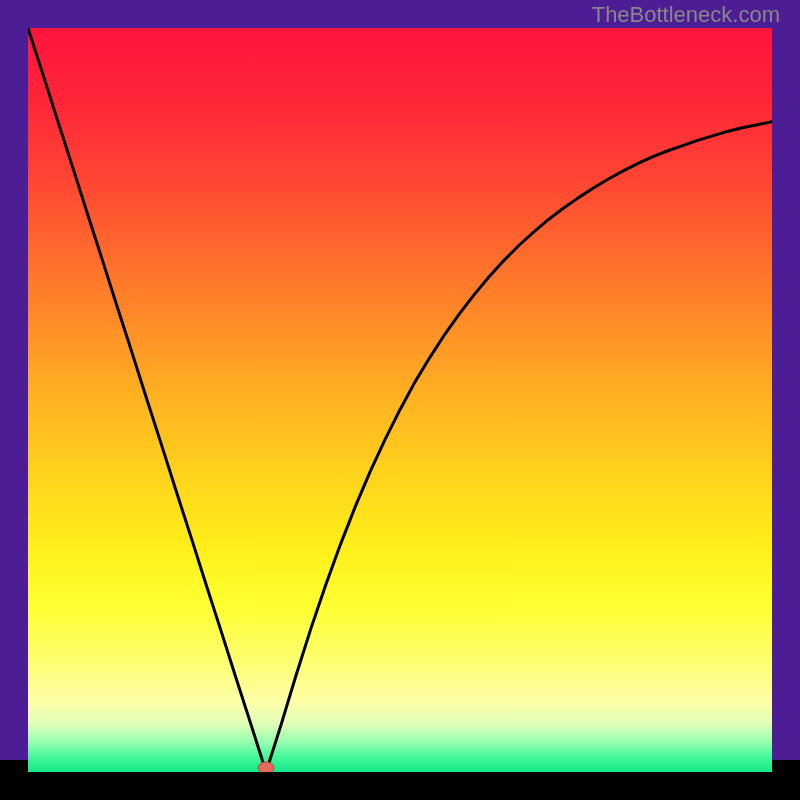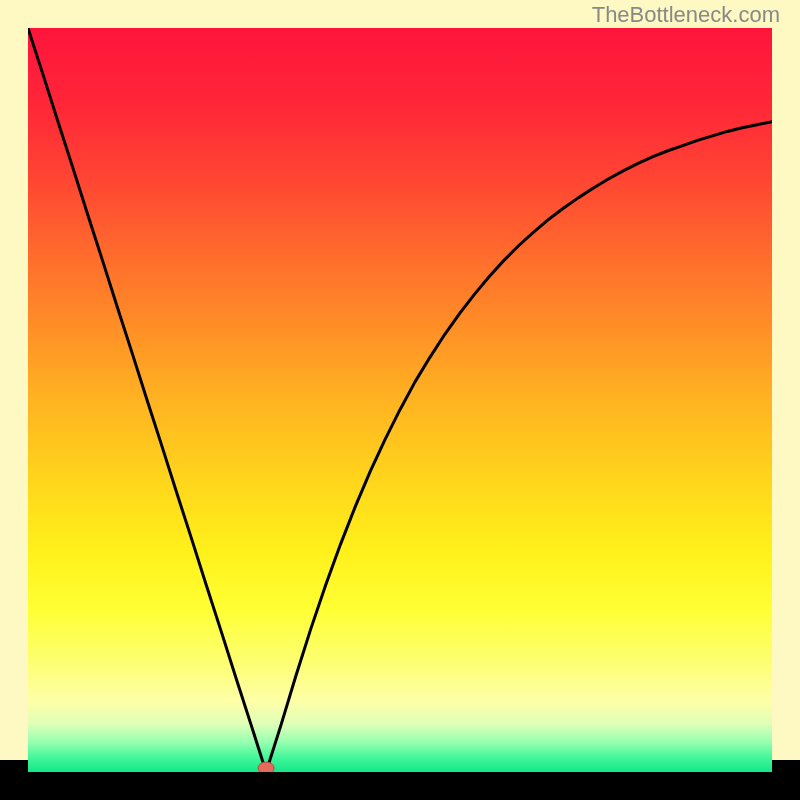--- a/index.html
+++ b/index.html
@@ -7,21 +7,21 @@
     padding: 0;
     width: 800px;
     height: 800px;
     background: #000;
     overflow: hidden;
   }
   .frame {
     position: relative;
     width: 800px;
     height: 760px;
-    background: #fef9c3;
+    background: #4c1d95;
     text-align: right;
   }
   .watermark {
     position: absolute;
     top: 2px;
     right: 20px;
     color: #888;
     font-family: Arial, Helvetica, sans-serif;
     font-size: 22px;
     letter-spacing: 0px;

